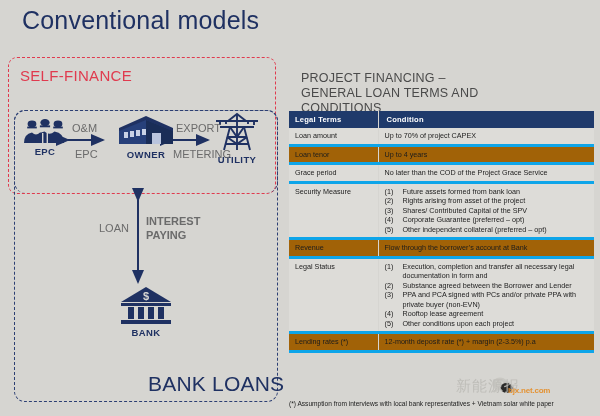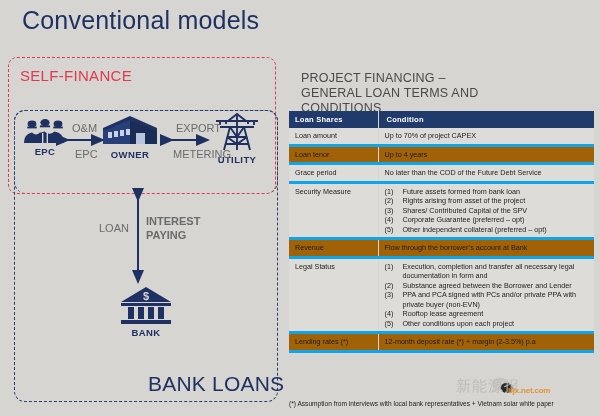--- a/index.html
+++ b/index.html
@@ -67,21 +67,21 @@
   .node { position: absolute; text-align: center; }
   .node .cap {
     display: block;
     font-size: 9.5px;
     font-weight: bold;
     color: #1f3162;
     letter-spacing: .4px;
     margin-top: 2px;
   }
   .node-epc     { left: 14px;  top: 118px; width: 62px; }
-  .node-owner   { left: 87px; top: 113px; width: 86px; text-align: center; }
+  .node-owner   { left: 103px; top: 113px; width: 86px; text-align: center; }
   .node-utility { left: 205px; top: 110px; width: 64px; }
   .node-bank    { left: 110px; top: 285px; width: 72px; }
 
   .ico { display: block; margin: 0 auto; }
 
   
   .edge-lbl {
     position: absolute;
     font-size: 11px;
     color: #6b6b6b;
@@ -278,36 +278,36 @@
   </div>
 
   <div class="panel-heading">
     <span>PROJECT FINANCING –</span><br>
     <span>GENERAL LOAN TERMS AND CONDITIONS</span>
   </div>
 
   <table class="loan">
     <thead>
       <tr>
-        <th class="col-term">Loan Shares</th>
+        <th class="col-term">Legal Terms</th>
         <th>Condition</th>
       </tr>
     </thead>
     <tbody>
       <tr class="odd">
         <td>Loan amount</td>
         <td>Up to 70% of project CAPEX</td>
       </tr>
       <tr class="even">
         <td>Loan tenor</td>
         <td>Up to 4 years</td>
       </tr>
       <tr class="odd">
         <td>Grace period</td>
-        <td>No later than the COD of the Future Debt Service</td>
+        <td>No later than the COD of the Project Grace Service</td>
       </tr>
       <tr class="odd">
         <td>Security Measure</td>
         <td>
           <ul class="numlist">
             <li>
                 <span class="n">(1)</span>
                 <span>Future assets formed from bank loan</span>
               </li>
             <li>

